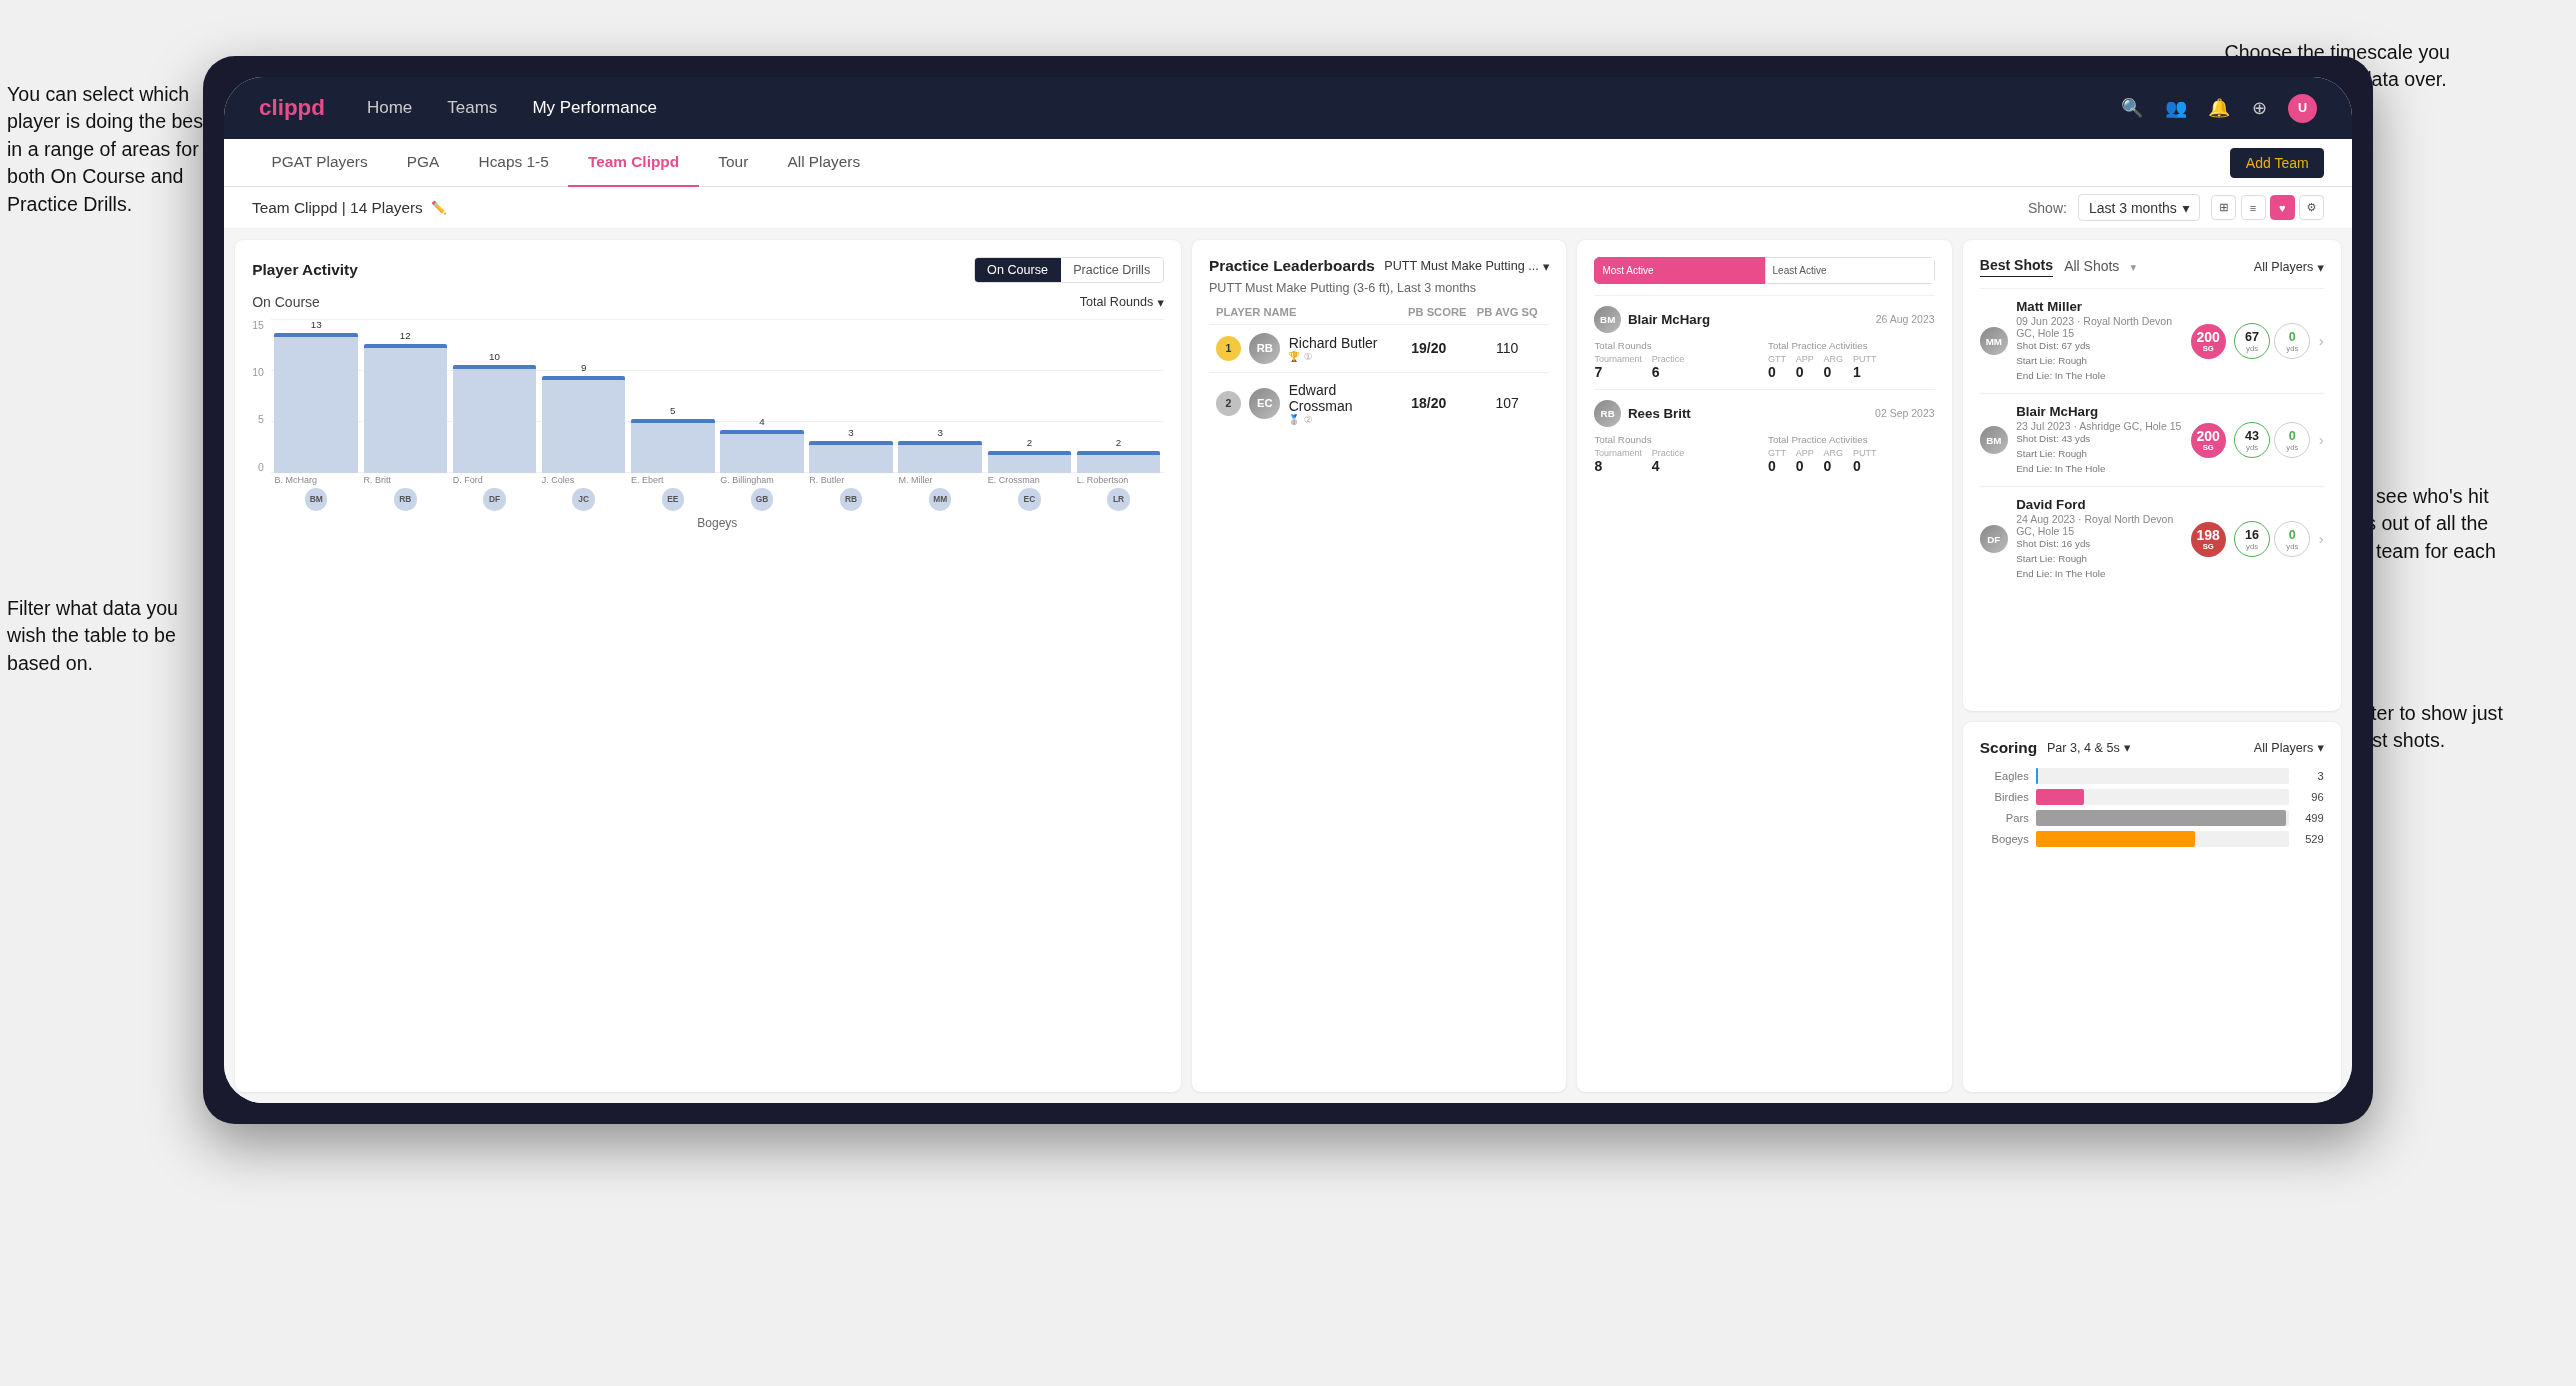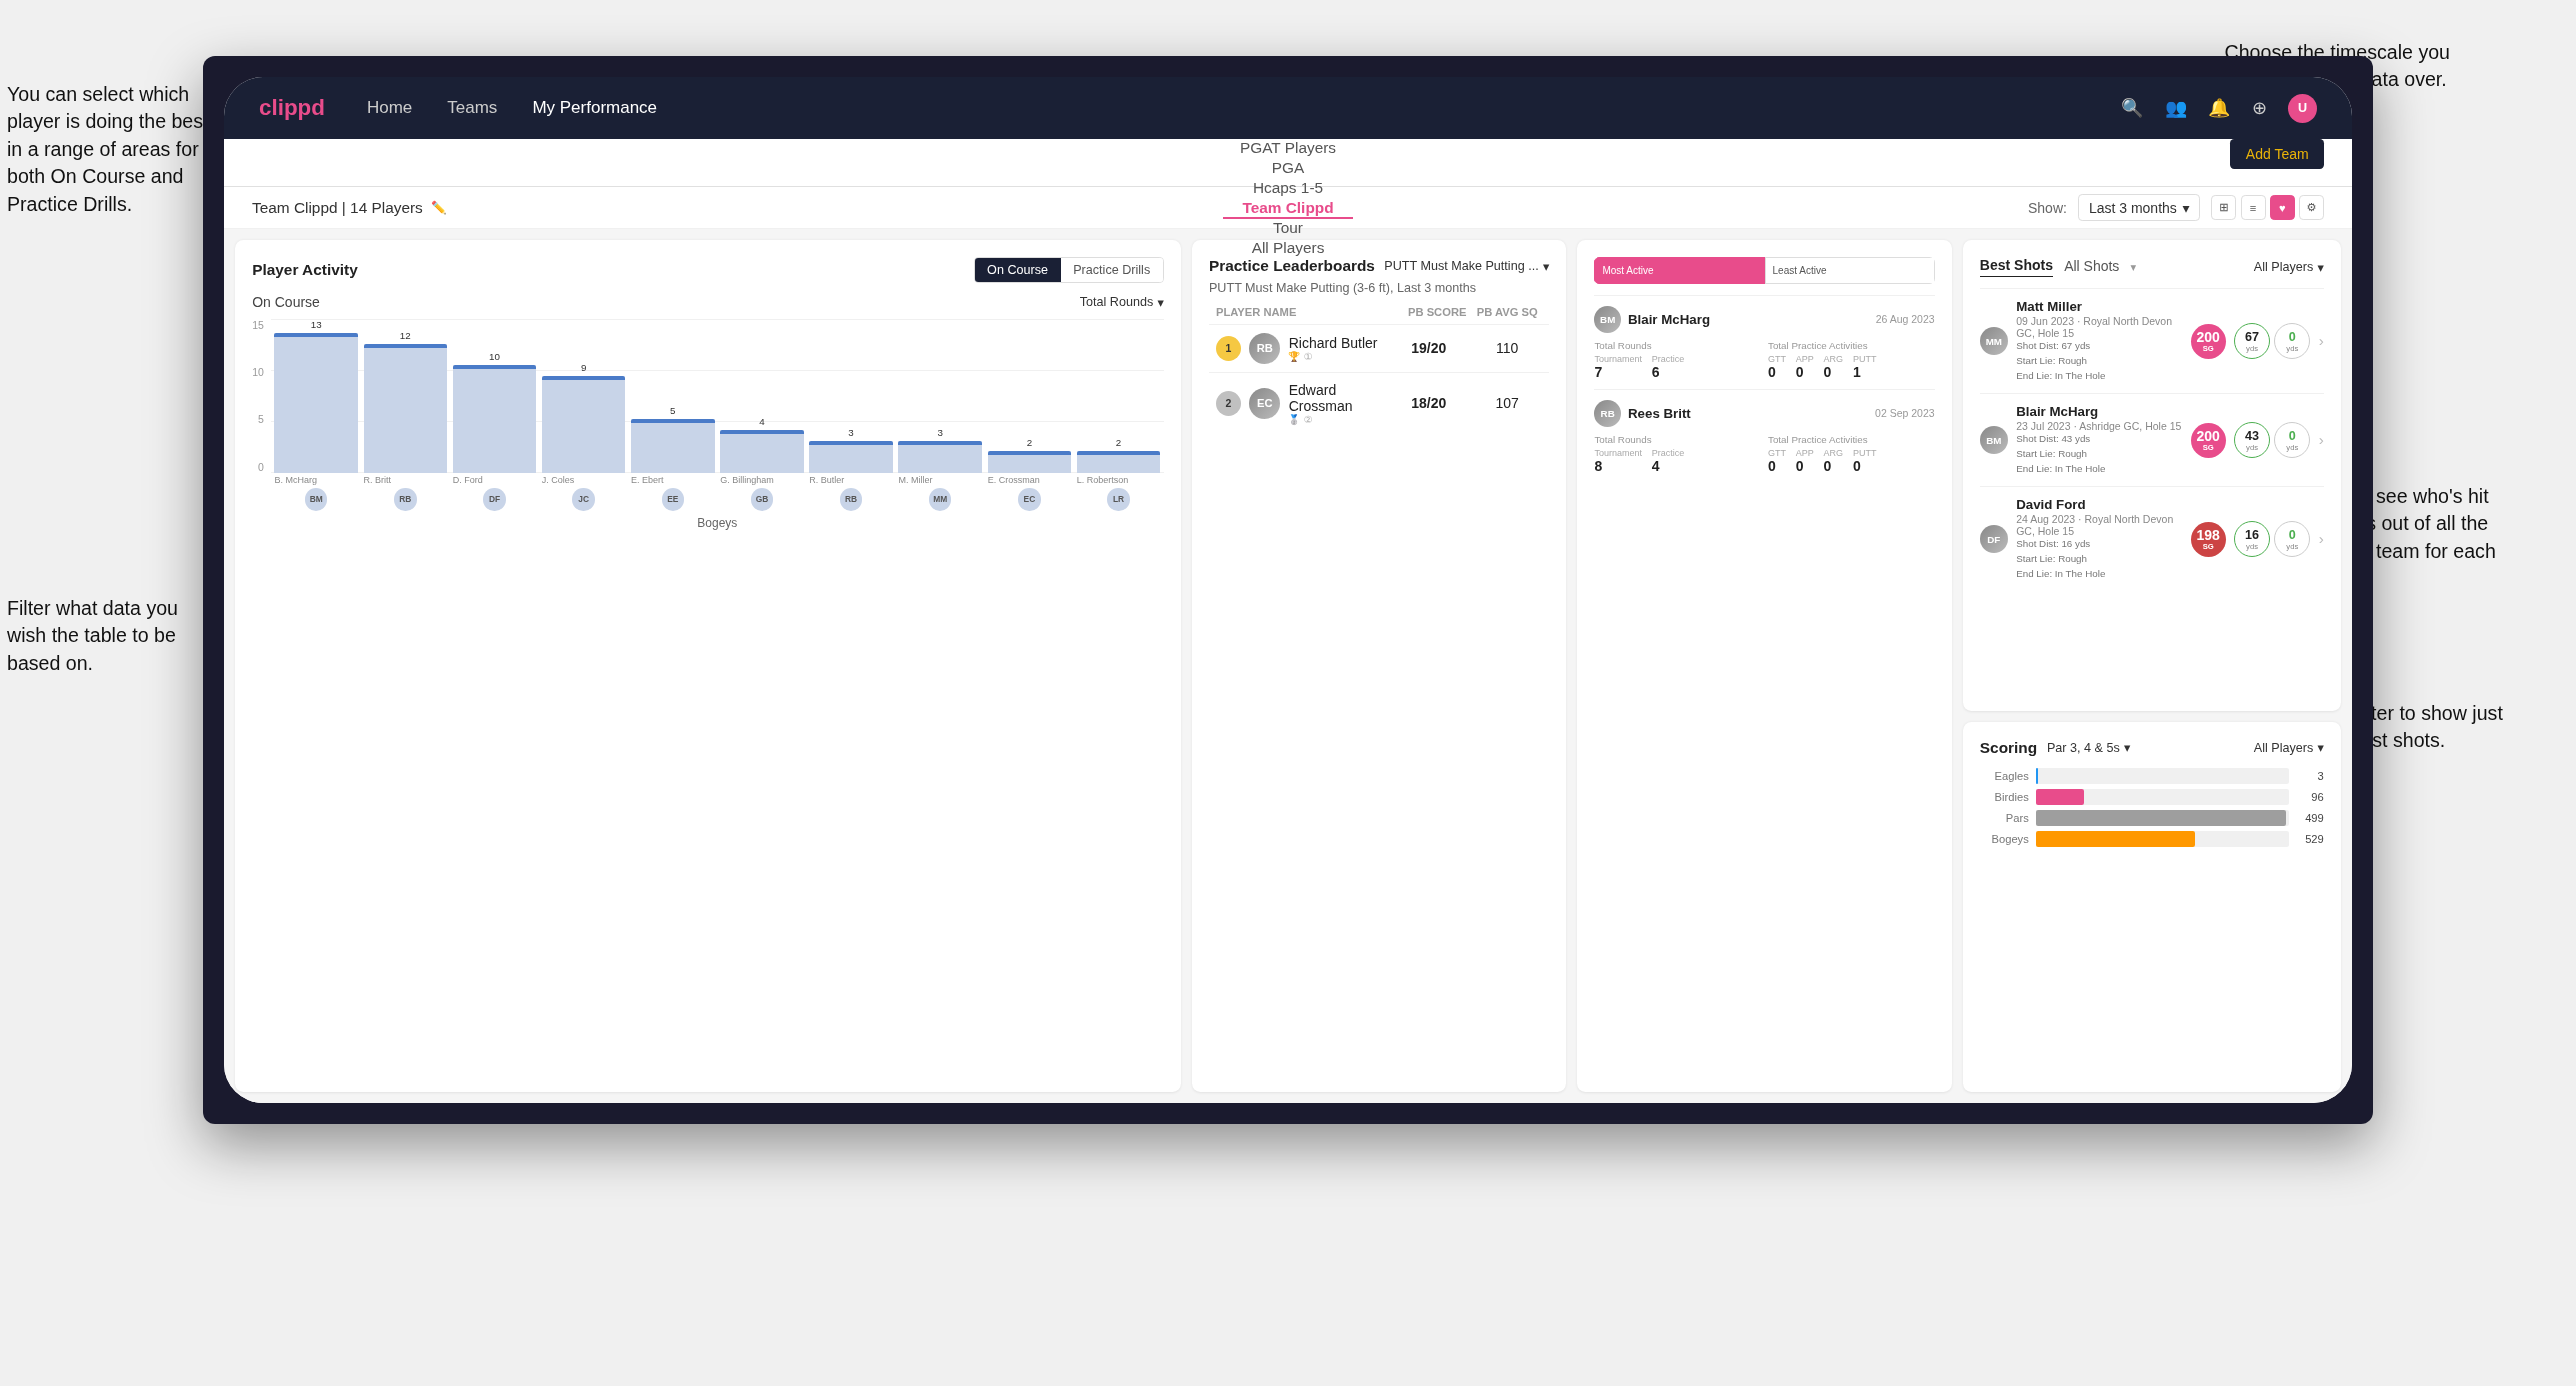--- a/index.html
+++ b/index.html
@@ -54,21 +54,21 @@
     }
 
     
     .tablet-frame {
       position: absolute;
       left: 203px;
       top: 56px;
       width: 2170px;
       height: 1068px;
       background: #1a1a2e;
-      border-radius: 12px;
+      border-radius: 32px;
       box-shadow: 0 21px 56px rgba(0,0,0,0.4);
       padding: 21px;
     }
     .tablet-screen {
       width: 100%;
       height: 100%;
       background: #fff;
       border-radius: 39px;
       overflow: hidden;
       display: flex;
@@ -129,21 +129,20 @@
     .sub-nav {
       background: #fff;
       border-bottom: 0.7px solid #e0e0e0;
       height: 48px;
       display: flex;
       align-items: center;
       padding: 0 28px;
       gap: 0;
       flex-shrink: 0;
       position: relative;
-      flex-direction: column;
     }
     .sub-nav-item {
       padding: 0 19.6px;
       height: 48px;
       display: flex;
       align-items: center;
       font-size: 15.4px;
       color: #555;
       cursor: pointer;
       border-bottom: 2.1px solid transparent;

